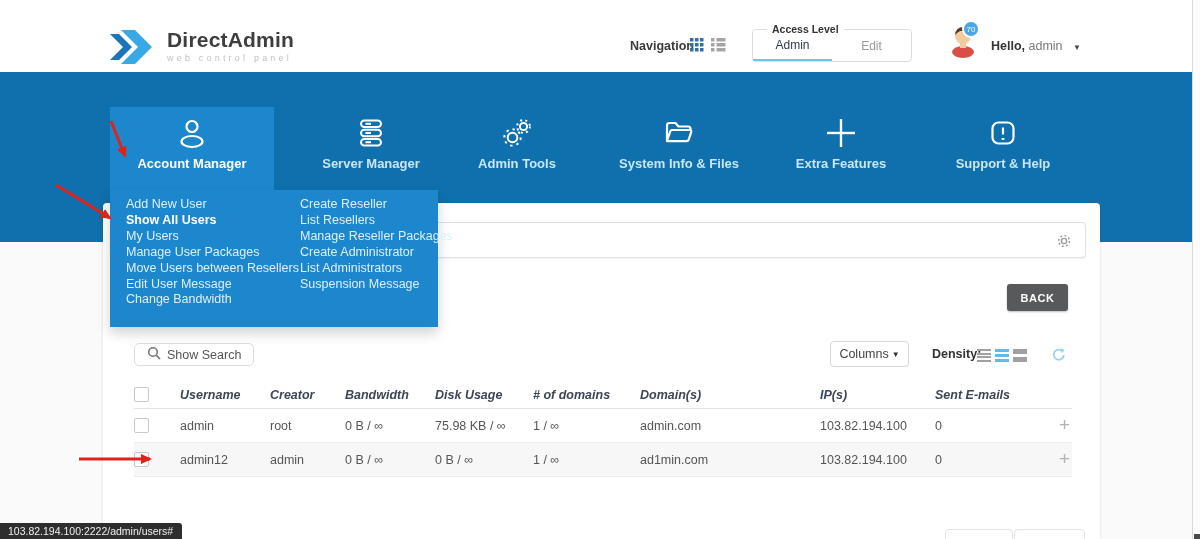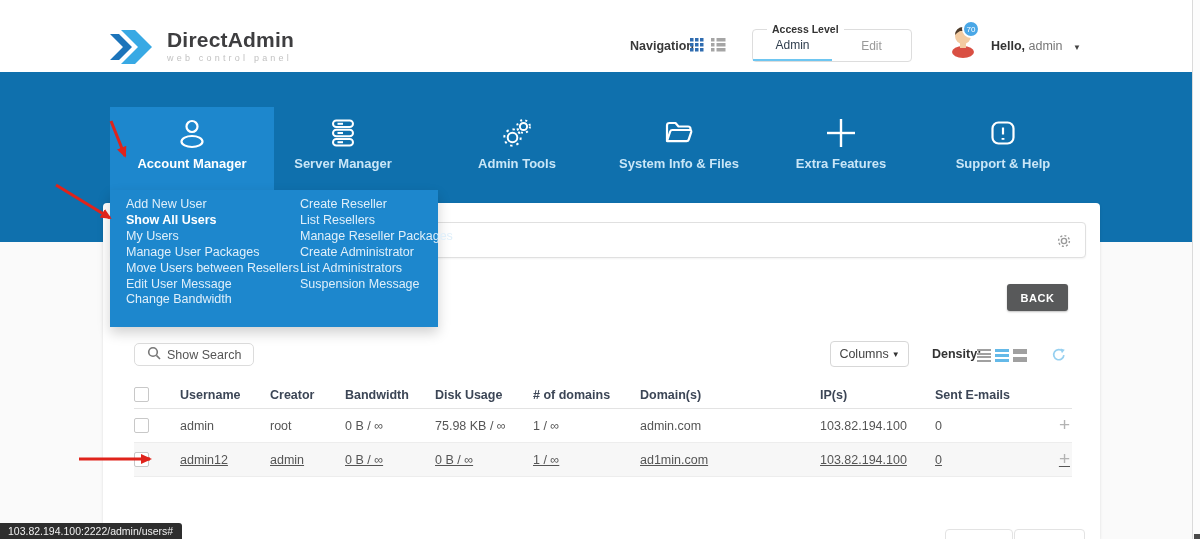--- a/index.html
+++ b/index.html
@@ -51,27 +51,27 @@
   .columns-btn .caret { font-size:8px; color:#333; }
   .density-label { position:absolute; left:932px; top:347px; font-size:12.5px; font-weight:bold; color:#333; z-index:7; }
   .d-icon { position:absolute; top:349px; width:14px; height:13px; display:flex; flex-direction:column; justify-content:space-between; z-index:7; cursor:pointer; }
   .d-icon .bar { width:100%; background:#a0a0a0; }
   .d-icon.sel .bar { background:#64b9e8; }
   .refresh { position:absolute; left:1051px; top:348px; z-index:7; cursor:pointer; }
   
   .table { position:absolute; left:134px; top:381px; width:938px; z-index:7; }
   .thead { display:flex; height:28px; align-items:center; border-bottom:1px solid #e3e3e3; font-size:12.5px; font-weight:bold; color:#3c4656; }
   .tr { display:flex; height:34px; align-items:center; font-size:12.5px; color:#555; border-bottom:1px solid #ededed; }
-  .tr.alt { background:#f7f7f7;text-decoration:underline; }
+  .tr.alt { background:#f7f7f7; }
   .c-cb{width:46px;} .c-user{width:90px;} .c-creator{width:75px;} .c-bw{width:90px;}
   .c-disk{width:98px;} .c-nd{width:107px;} .c-dom{width:180px;} .c-ip{width:115px;}
   .c-sent{width:100px;} .c-plus{width:37px; text-align:right;}
   .cb { width:15px; height:15px; border:1px solid #c8c8c8; border-radius:2px; background:#fff; cursor:pointer; }
   .plus { font-size:19px; color:#b3b3b3; font-weight:normal; line-height:14px; cursor:pointer; padding-right:2px; }
-  .th { cursor:pointer; }
+  .th { cursor:pointer;font-style:italic; }
   
   .pagebox { position:absolute; top:529px; height:18px; background:#fff; border:1px solid #e3e3e3; border-radius:4px; z-index:7; }
   .status { position:absolute; left:0; top:523px; height:16px; background:#2e2e2e; color:#f0f0f0; font-size:10.5px; display:flex; align-items:center; padding:0 9px 0 8px; border-radius:0 3px 0 0; z-index:60; }
   .rstrip { position:absolute; left:1192px; top:0; width:8px; height:539px; background:#fcfcfc; border-left:1px solid #dadada; z-index:25; }
   .rnub { position:absolute; left:1194px; top:534px; width:6px; height:5px; background:#4a4a4a; z-index:26; }
   .arrows { position:absolute; left:0; top:0; z-index:50; pointer-events:none; }
 </style>
 </head>
 <body>
 
@@ -153,21 +153,21 @@
 
   <div class="nav-item active" style="left:110px">
     <span class="nicon">
       <svg width="34" height="34" viewBox="0 0 34 34" fill="none" stroke="#fff" stroke-width="2.2">
         <circle cx="17" cy="10.5" r="5.5"></circle>
           <ellipse cx="17" cy="25.5" rx="10.5" ry="5.5"></ellipse>
       </svg>
     </span>
     <span class="nlabel">Account Manager</span>
   </div>
-  <div class="nav-item" style="left:261px">
+  <div class="nav-item" style="left:289px">
     <span class="nicon">
       <svg width="34" height="34" viewBox="0 0 34 34" fill="none" stroke="#fff" stroke-width="2">
         <rect x="7" y="4.5" width="20" height="6.6" rx="3.3"></rect>
           <line x1="11.5" y1="7.8" x2="17" y2="7.8"></line>
         <rect x="7" y="13.7" width="20" height="6.6" rx="3.3"></rect>
           <line x1="11.5" y1="17" x2="17" y2="17"></line>
         <rect x="7" y="22.9" width="20" height="6.6" rx="3.3"></rect>
           <line x1="11.5" y1="26.2" x2="17" y2="26.2"></line>
       </svg>
     </span>

